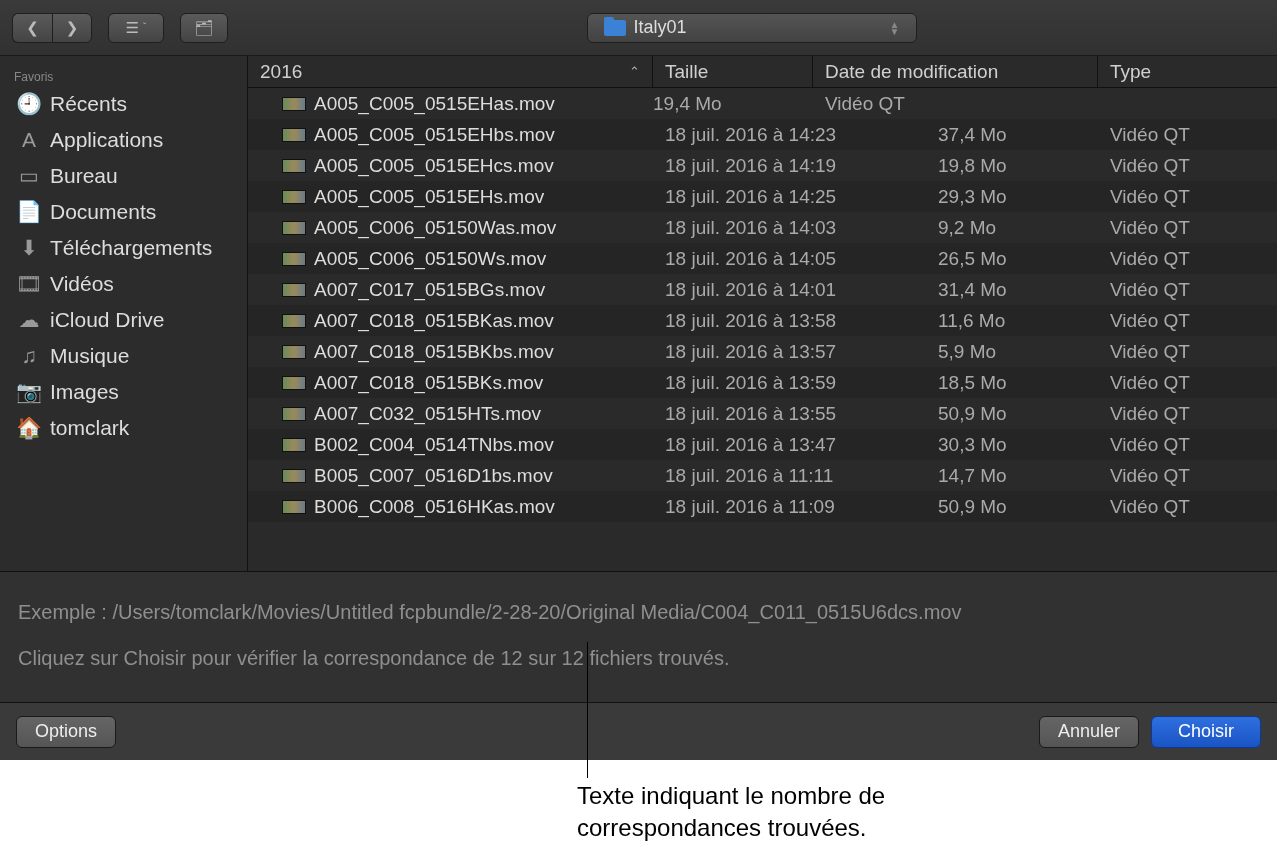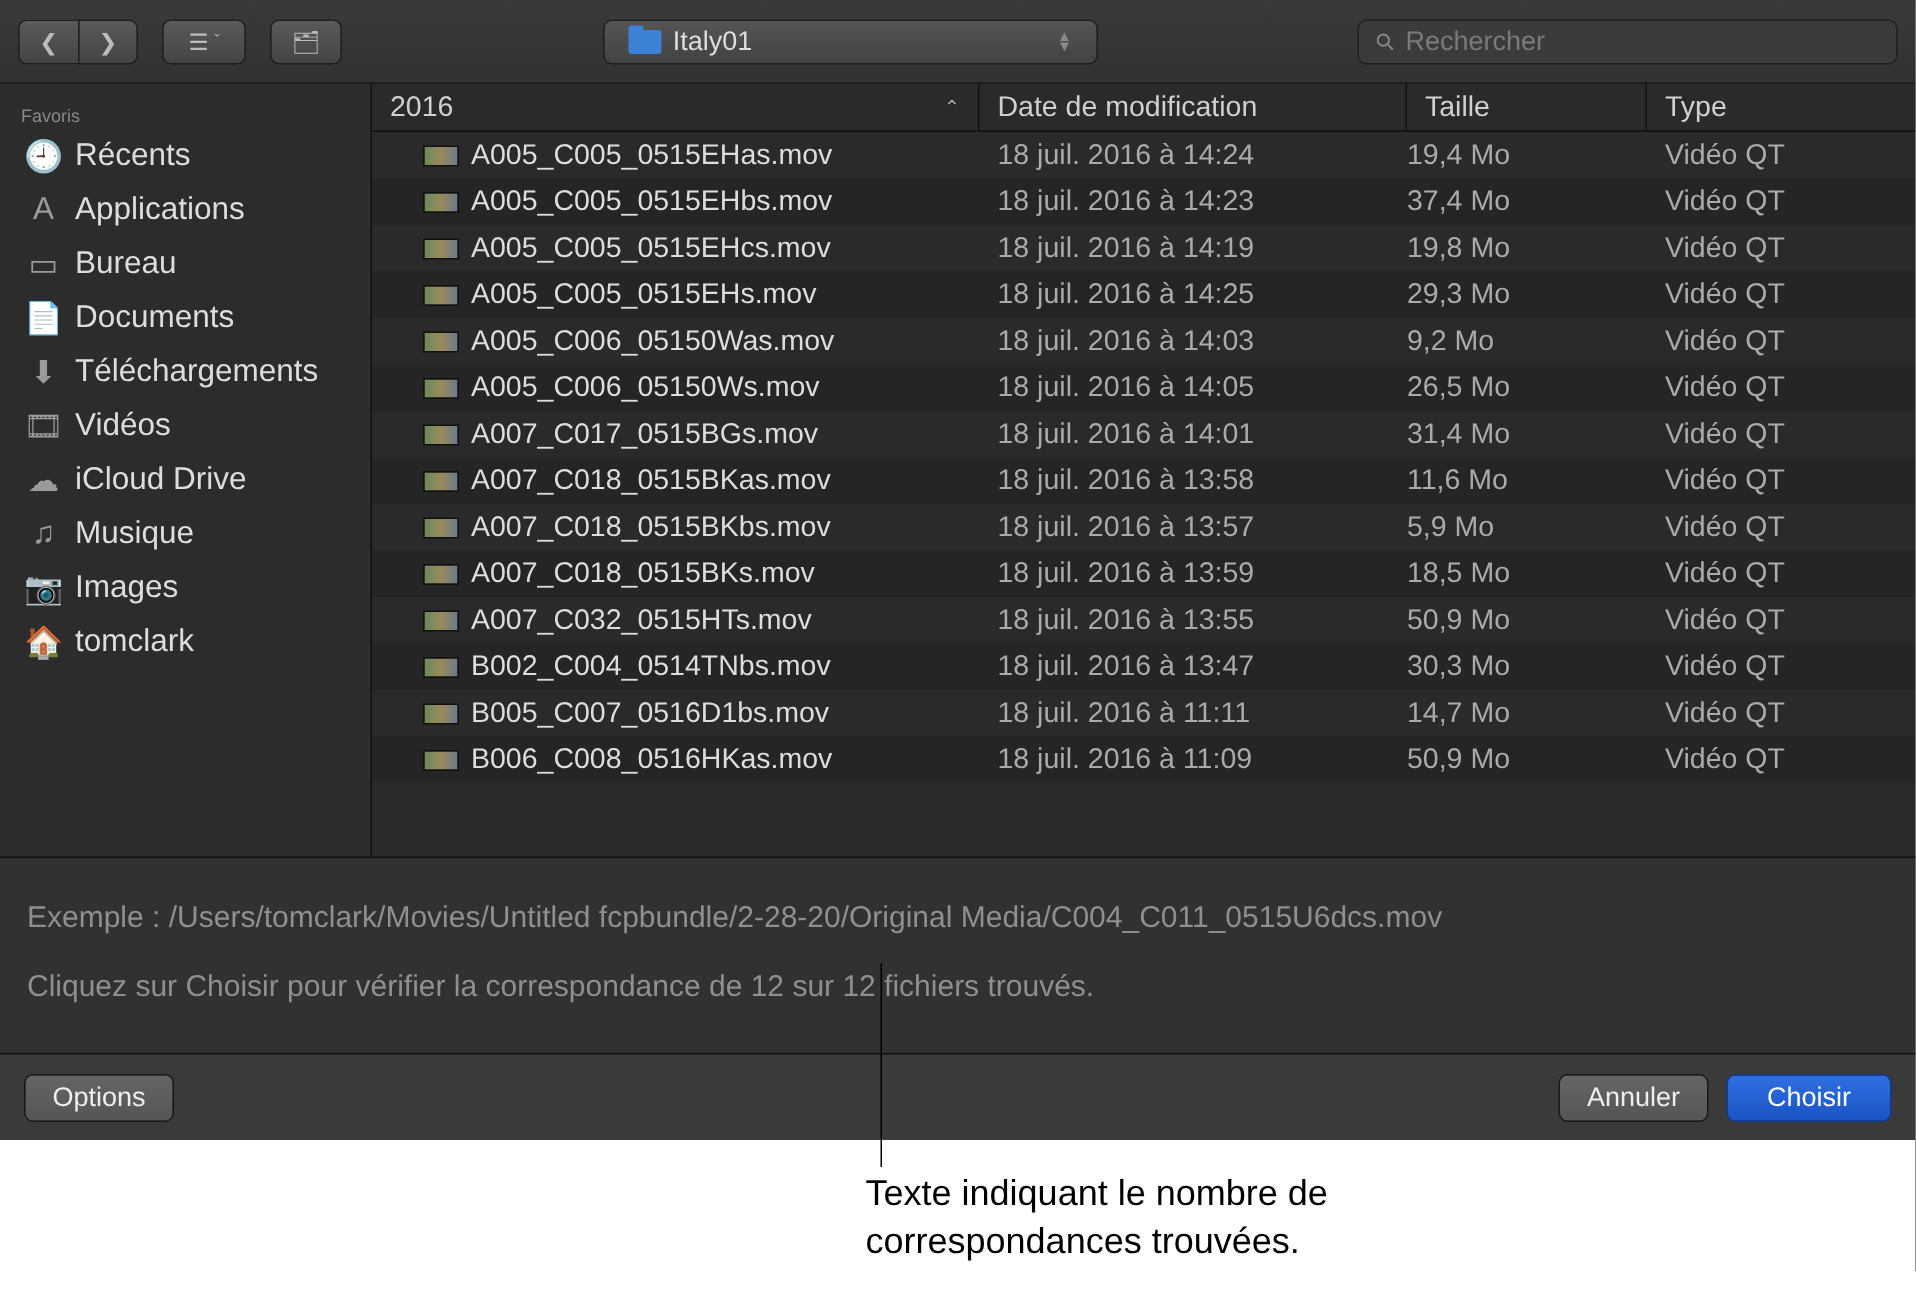--- a/index.html
+++ b/index.html
@@ -247,27 +247,20 @@
 
     <div class="folder-select">
       <span class="folder-icon"></span>
       <span>Italy01</span>
       <span class="chevrons">
           <span>▲</span>
           <span>▼</span>
         </span>
     </div>
 
-    <div class="search">
-      <svg viewBox="0 0 24 24" fill="none" stroke="#8a8a8a" stroke-width="2">
-        <circle cx="10" cy="10" r="6"></circle>
-          <line x1="15" y1="15" x2="20" y2="20"></line>
-      </svg>
-      <input type="text" placeholder="Rechercher" style="">
-    </div>
   </div>
 
   <div class="body">
     <div class="sidebar">
       <div class="sb-hdr">Favoris</div>
       <div id="sb-list">
           <div class="sb-item">
             <span class="ic">🕘</span>
             <span>Récents</span>
           </div>
@@ -309,37 +302,36 @@
           </div>
         </div>
     </div>
 
     <div class="filearea">
       <div class="cols">
         <div class="col col-name">
           <span>2016</span>
           <span class="sort-arrow">⌃</span>
         </div>
+        <div class="col col-size">
+            <span>Taille</span>
+          </div>
         <div class="col col-date">
             <span>Date de modification</span>
           </div>
-        <div class="col col-size">
-            <span>Taille</span>
-          </div>
         <div class="col col-type">
             <span>Type</span>
           </div>
       </div>
       <div class="rows" id="rows">
           <div class="row">
             <div class="c-name">
               <span class="thumb"></span>
               <span>A005_C005_0515EHas.mov</span>
             </div>
-            <div class="c-date">18 juil. 2016 à 14:24</div>
             <div class="c-size">19,4 Mo</div>
             <div class="c-type">Vidéo QT</div>
           </div>
           <div class="row">
             <div class="c-name">
               <span class="thumb"></span>
               <span>A005_C005_0515EHbs.mov</span>
             </div>
             <div class="c-date">18 juil. 2016 à 14:23</div>
             <div class="c-size">37,4 Mo</div>

